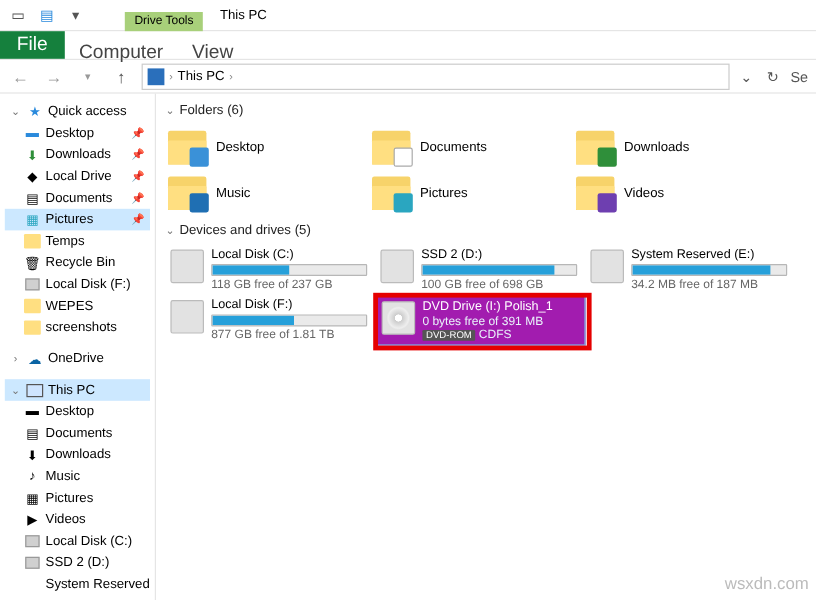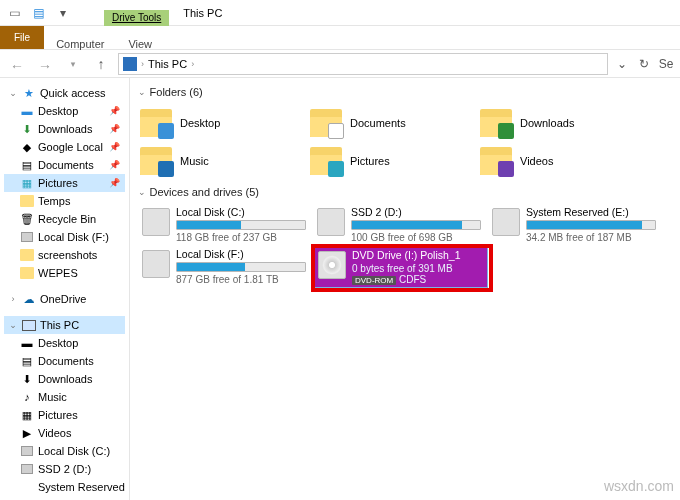--- a/index.html
+++ b/index.html
@@ -3,27 +3,27 @@
 <meta charset="utf-8">
 <style>
 * { margin: 0; padding: 0; box-sizing: border-box; font-family: "Segoe UI", Arial, sans-serif; }
 body { width: 680px; height: 500px; background: #fff; font-size: 11px; color: #000; overflow: hidden; position: relative; }
 
 
 .titlebar { height: 26px; display: flex; align-items: center; border-bottom: 1px solid #e5e5e5; }
 .qa { display: flex; align-items: center; padding-left: 4px; gap: 2px; }
 .qa-btn { width: 22px; height: 22px; display: flex; align-items: center; justify-content: center; font-size: 12px; color: #555; }
 .ctx-tab-wrap { margin-left: 30px; display: flex; align-items: flex-end; height: 26px; }
-.ctx-tab { background: #a8d07a; color: #000; font-size: 10px; padding: 2px 8px; height: 16px; line-height: 12px; text-decoration: underline; }
+.ctx-tab { background: #a8d07a; color: #000; font-size: 10px; padding: 2px 8px; height: 16px; line-height: 12px; }
 .ctx-title { margin-left: 14px; font-size: 11px; color: #000; }
 
 
 .ribbon { height: 24px; display: flex; align-items: stretch; border-bottom: 1px solid #e5e5e5; }
-.ribbon .file-tab { background: #a16207; color: #fff; padding: 0 14px; display: flex; align-items: center; font-size: 10px; }
-.ribbon .tab { padding: 0 12px; display: flex; align-items: center; font-size: 11px; color: #444; margin-top: 12px; }
+.ribbon .file-tab { background: #15803d; color: #fff; padding: 0 14px; display: flex; align-items: center; font-size: 16px; }
+.ribbon .tab { padding: 0 12px; display: flex; align-items: center; font-size: 16px; color: #444; margin-top: 12px; }
 .ribbon .tab.ctx { color: #000; }
 
 
 .addr { height: 28px; display: flex; align-items: center; gap: 6px; padding: 0 6px; border-bottom: 1px solid #e5e5e5; }
 .nav-btn { width: 22px; height: 22px; display:flex; align-items:center; justify-content:center; color:#999; font-size:14px; }
 .nav-btn.enabled { color:#555; }
 .addr-path { flex:1; height:22px; border:1px solid #ccc; display:flex; align-items:center; padding:0 4px; gap:4px; font-size:11px; }
 .addr-path .pc-ico { width:14px; height:14px; background:#2a6fbb; display:inline-block; }
 .addr-path .sep { color:#888; font-size:9px; }
 .addr-right { display:flex; gap:6px; align-items:center; color:#555; }
@@ -134,21 +134,21 @@
         <span>Desktop</span>
         <span class="pin">📌</span>
       </div>
     <div class="tree-item child">
         <span class="ico" style="color:#2f8f3a">⬇</span>
         <span>Downloads</span>
         <span class="pin">📌</span>
       </div>
     <div class="tree-item child">
         <span class="ico">◆</span>
-        <span>Google Local</span>
+        <span>Local Drive</span>
         <span class="pin">📌</span>
       </div>
     <div class="tree-item child">
         <span class="ico">▤</span>
         <span>Documents</span>
         <span class="pin">📌</span>
       </div>
     <div class="tree-item child sel">
         <span class="ico" style="color:#2aa6c0">▦</span>
         <span>Pictures</span>
@@ -167,27 +167,27 @@
     <div class="tree-item child">
         <span class="ico">
           <span class="ico-disk"></span>
         </span>
         <span>Local Disk (F:)</span>
       </div>
     <div class="tree-item child">
         <span class="ico">
           <span class="ico-folder"></span>
         </span>
+        <span>WEPES</span>
+      </div>
+    <div class="tree-item child">
+        <span class="ico">
+          <span class="ico-folder"></span>
+        </span>
         <span>screenshots</span>
-      </div>
-    <div class="tree-item child">
-        <span class="ico">
-          <span class="ico-folder"></span>
-        </span>
-        <span>WEPES</span>
       </div>
 
     <div class="tree-gap"></div>
     <div class="tree-item root">
       <span class="tw">›</span>
       <span class="ico ico-onedrive">☁</span>
       <span>OneDrive</span>
     </div>
 
     <div class="tree-gap"></div>

